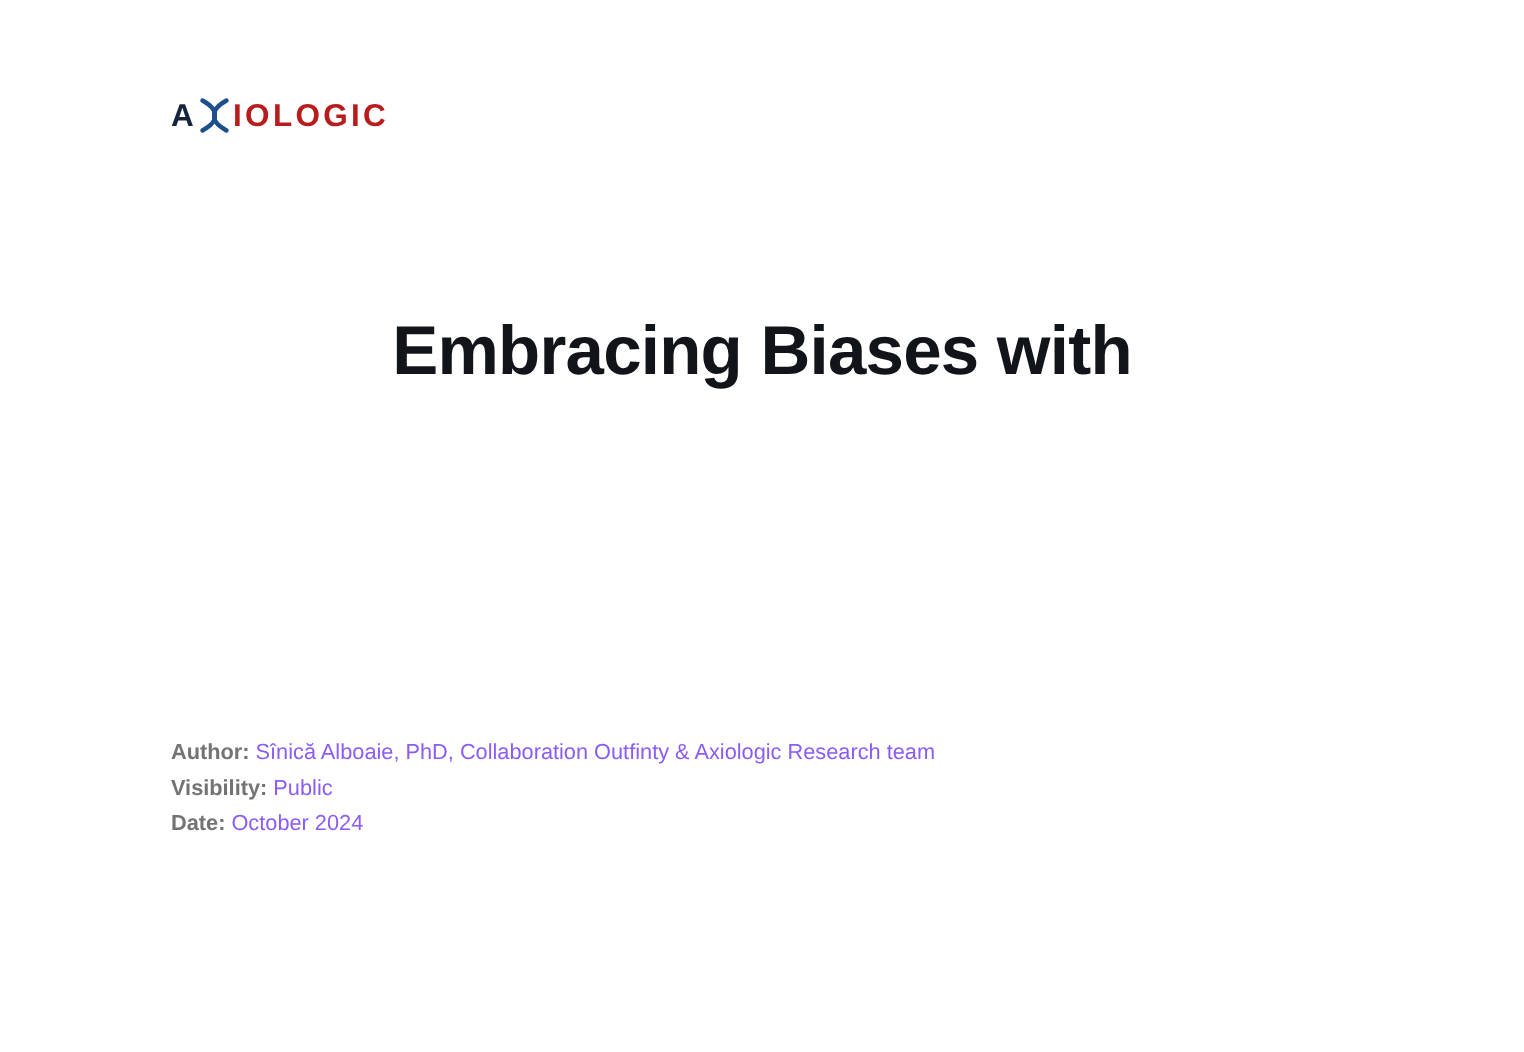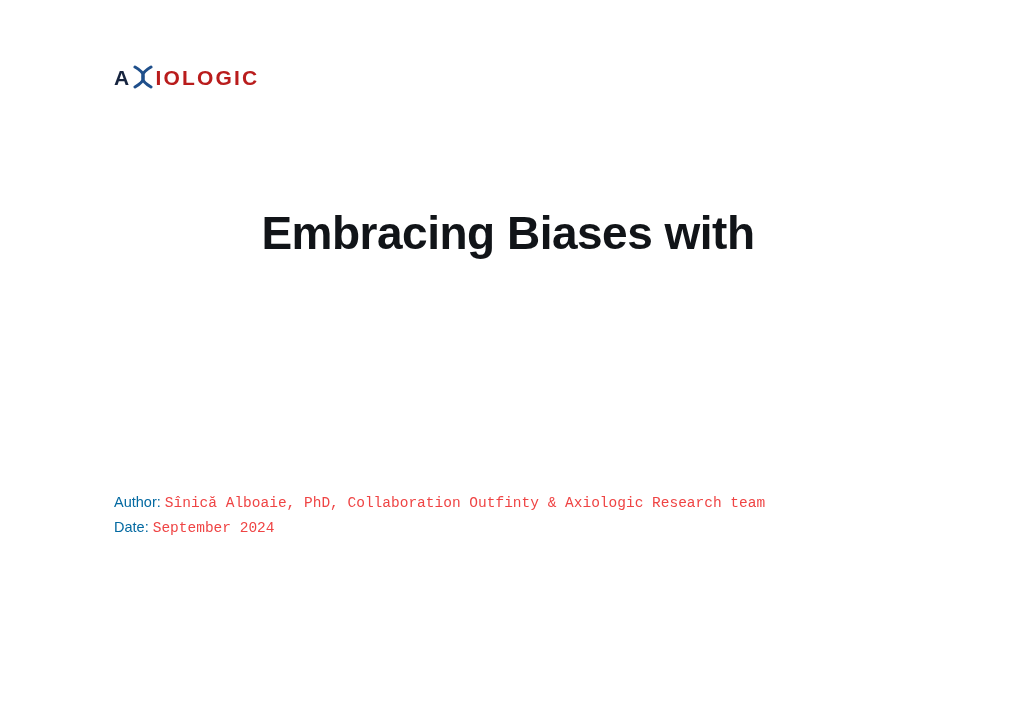--- a/index.html
+++ b/index.html
@@ -73,28 +73,27 @@
     top: 491px;
     width: 800px;
     font-size: 14.5px;
     line-height: 23.6px;
     color: #22262b;
   }
   .meta-row {
     white-space: nowrap;
   }
   .meta-label {
-    font-weight: normal;
-    color: #0369a1;
+    font-weight: bold;
+    color: #737373;
     margin-top: 12px;
   }
   .meta-value {
     font-weight: normal;
-    color: #ef4444;
-    font-family: Liberation Mono, monospace;
+    color: #8b5cf6;
   }
 </style>
 </head>
 <body>
 
 <div class="page">
 
   <div class="logo">
     <div class="logo-text">
       <span class="logo-a">A</span>
@@ -111,18 +110,22 @@
   <div class="title-block">
     <div class="title-line">Embracing Biases with</div>
   </div>
 
   <div class="meta">
     <div class="meta-row">
       <span class="meta-label">Author:</span>
       <span class="meta-value">Sînică Alboaie, PhD, Collaboration Outfinty &amp; Axiologic Research team</span>
     </div>
     <div class="meta-row">
+      <span class="meta-label">Visibility:</span>
+      <span class="meta-value">Public</span>
+    </div>
+    <div class="meta-row">
       <span class="meta-label">Date:</span>
-      <span class="meta-value"> September  2024</span>
+      <span class="meta-value"> October  2024</span>
     </div>
   </div>
 
 </div>
 
 </body></html>

